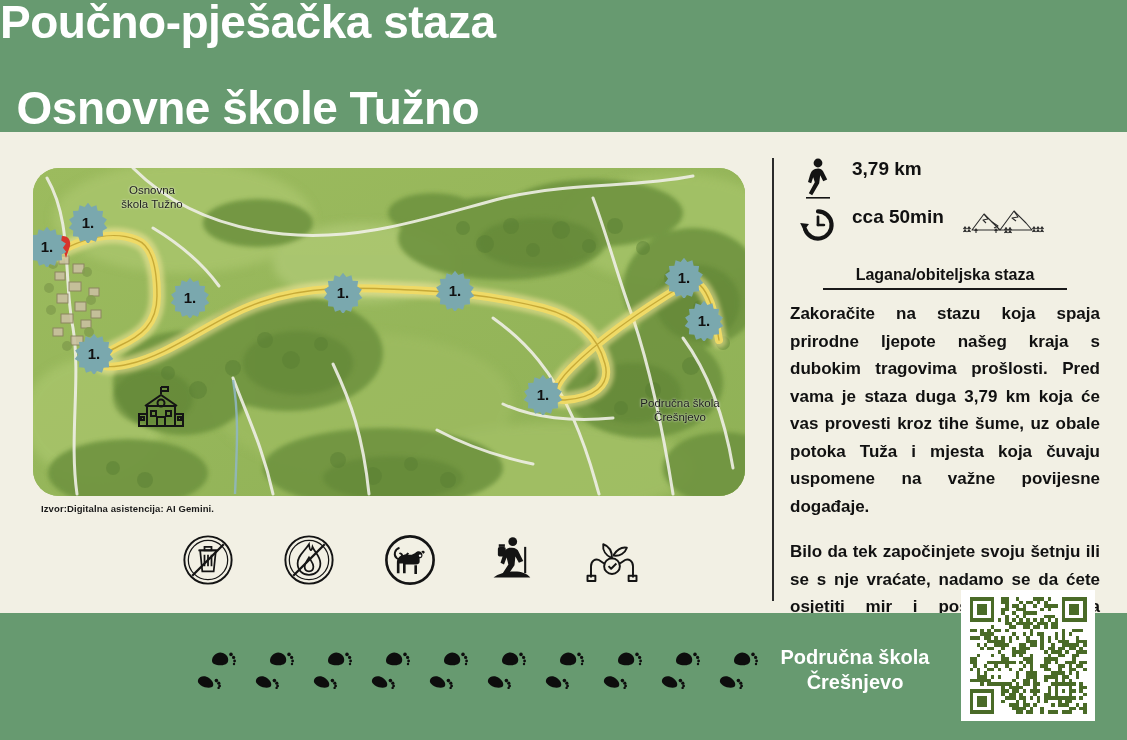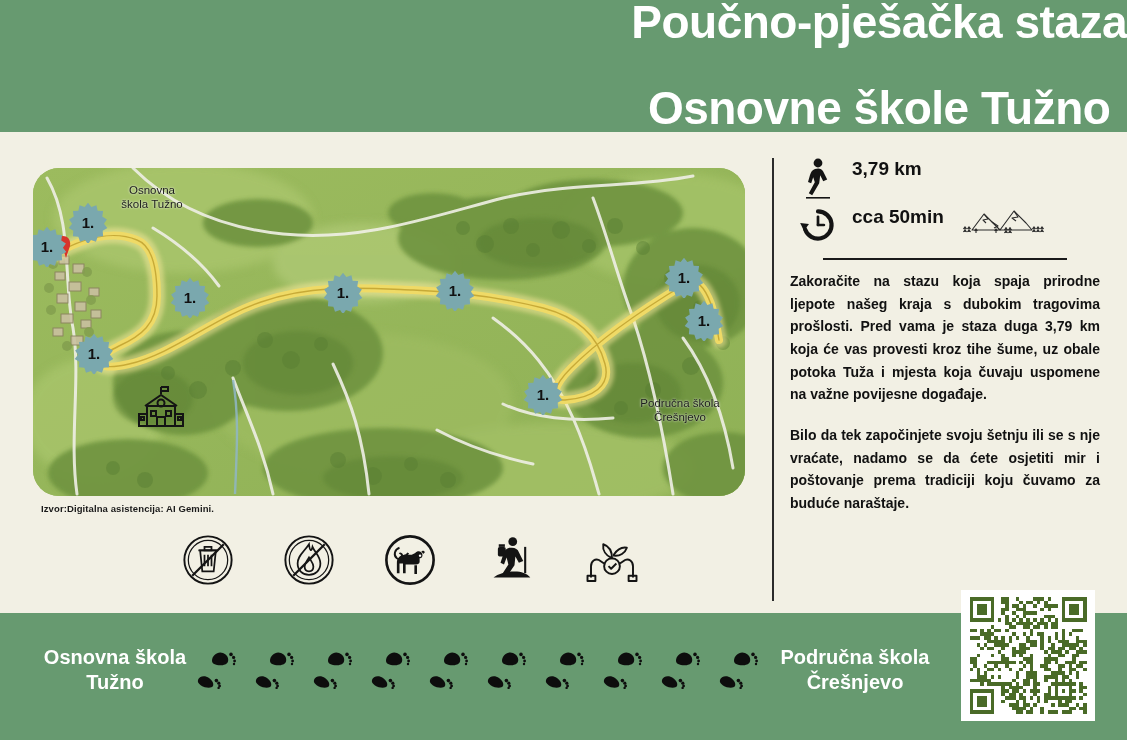--- a/index.html
+++ b/index.html
@@ -8,21 +8,21 @@
     background:#f2f0e4;
     font-family:"Liberation Sans","DejaVu Sans",sans-serif;
     position:relative;
   }
   .poster{position:absolute;inset:0;background:#f2f0e4;}
 
   
   .header{
     position:absolute;left:0;top:0;width:1127px;height:132px;
     background:#679a70;
-    display:flex;flex-direction:column;align-items:flex-end;justify-content:center;
+    display:flex;flex-direction:column;align-items:flex-start;justify-content:center;
   }
   .header h1{
     margin:0;color:#ffffff;font-weight:bold;
     font-size:46px;line-height:1.08;letter-spacing:-0.5px;
     text-align:center;
   }
   .header h1 .l2{display:block;margin-top:36px;}
 
   
   .map-wrap{
@@ -78,21 +78,21 @@
   .mountains{margin-left:18px;}
 
   .subtitle{
     margin-top:12px;text-align:center;font-size:16px;font-weight:bold;color:#111;
   }
   .subtitle-rule{
     margin:4px auto 0 auto;width:244px;height:2px;background:#1a1a1a;
   }
 
   .body-text{
-    margin-top:10px;font-size:14px;font-weight:bold;color:#111;
+    margin-top:10px;font-size:17px;font-weight:bold;color:#111;
     line-height:1.62;text-align:justify;text-justify:inter-word;
   }
   .body-text p{margin:0 0 18px 0;}
   .body-text p:last-child{margin-bottom:16px;}
 
   
   .footer{
     position:absolute;left:0;top:613px;width:1127px;height:127px;background:#679a70;
   }
   .foot-label{
@@ -467,32 +467,31 @@
             <path d="M72 26 v-5 M70.4 23 l1.6 -2 l1.6 2 M70.4 26 l1.6 -2 l1.6 2"></path>
             <path d="M76 26 v-5 M74.4 23 l1.6 -2 l1.6 2 M74.4 26 l1.6 -2 l1.6 2"></path>
             <path d="M80 26 v-5 M78.4 23 l1.6 -2 l1.6 2 M78.4 26 l1.6 -2 l1.6 2"></path>
             <path d="M14 27 v-4 M12.6 25 l1.4 -2 l1.4 2"></path>
             <path d="M34 27 v-4 M32.6 25 l1.4 -2 l1.4 2"></path>
           </g>
         </svg>
       </span>
     </div>
 
+    <div class="subtitle">Lagana/obiteljska staza</div>
     <div class="subtitle-rule"></div>
 
     <div class="body-text">
       <p>Zakoračite na stazu koja spaja prirodne ljepote našeg kraja s dubokim tragovima prošlosti. Pred vama je staza duga 3,79 km koja će vas provesti kroz tihe šume, uz obale potoka Tuža i mjesta koja čuvaju uspomene na važne povijesne događaje.</p>
       <p>Bilo da tek započinjete svoju šetnju ili se s nje vraćate, nadamo se da ćete osjetiti mir i poštovanje prema tradiciji koju čuvamo za buduće naraštaje.</p>
     </div>
   </div>
 
   <div class="footer"></div>
 
-  <div class="foot-label foot-left">Osnovna škola
-Tužno</div>
   <div class="foot-label foot-right">Područna škola
 Črešnjevo</div>
 
   <div class="prints">
     <div class="print-pair">
       <svg class="pp-top" width="28" height="18" viewBox="0 0 28 18">
           <g fill="#0d0d0d">
             <path d="M2 12 C2 6, 8 2, 13 4 C17 5.6, 19 9, 18 12.5 C17 16, 11 17, 7 16 C3.6 15, 2 14, 2 12 Z"></path>
             <circle cx="21" cy="5.4" r="1.8"></circle>
             <circle cx="23.6" cy="8.4" r="1.6"></circle>

